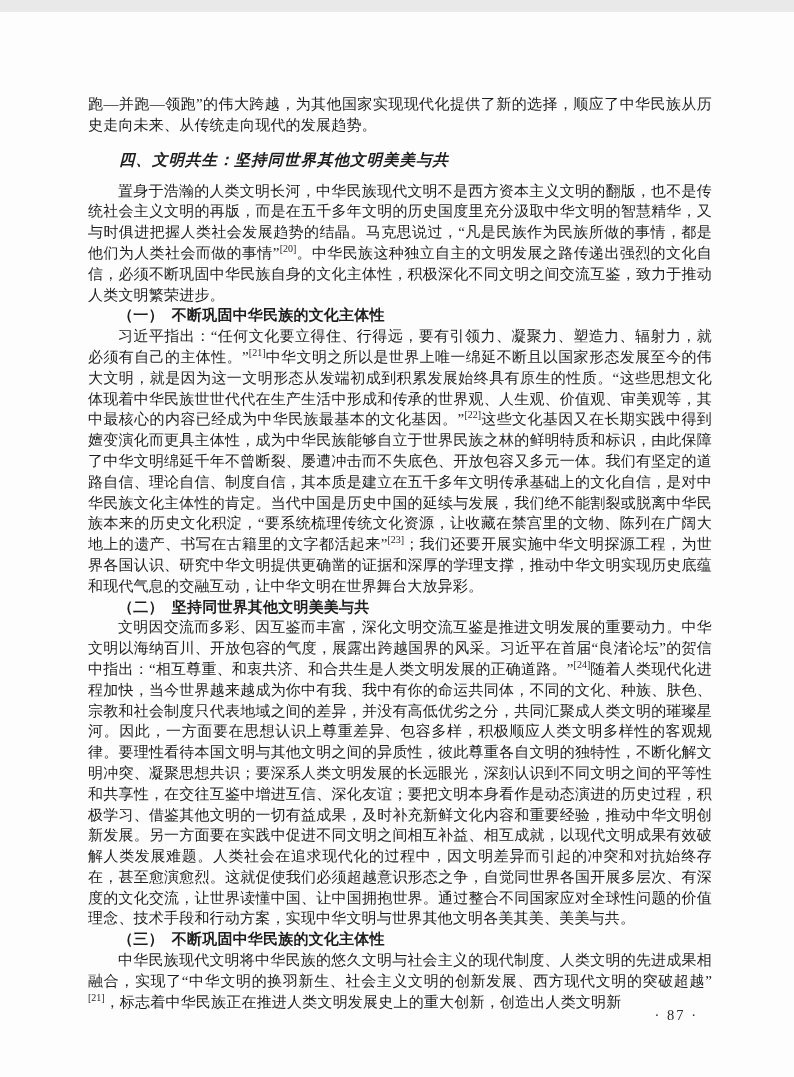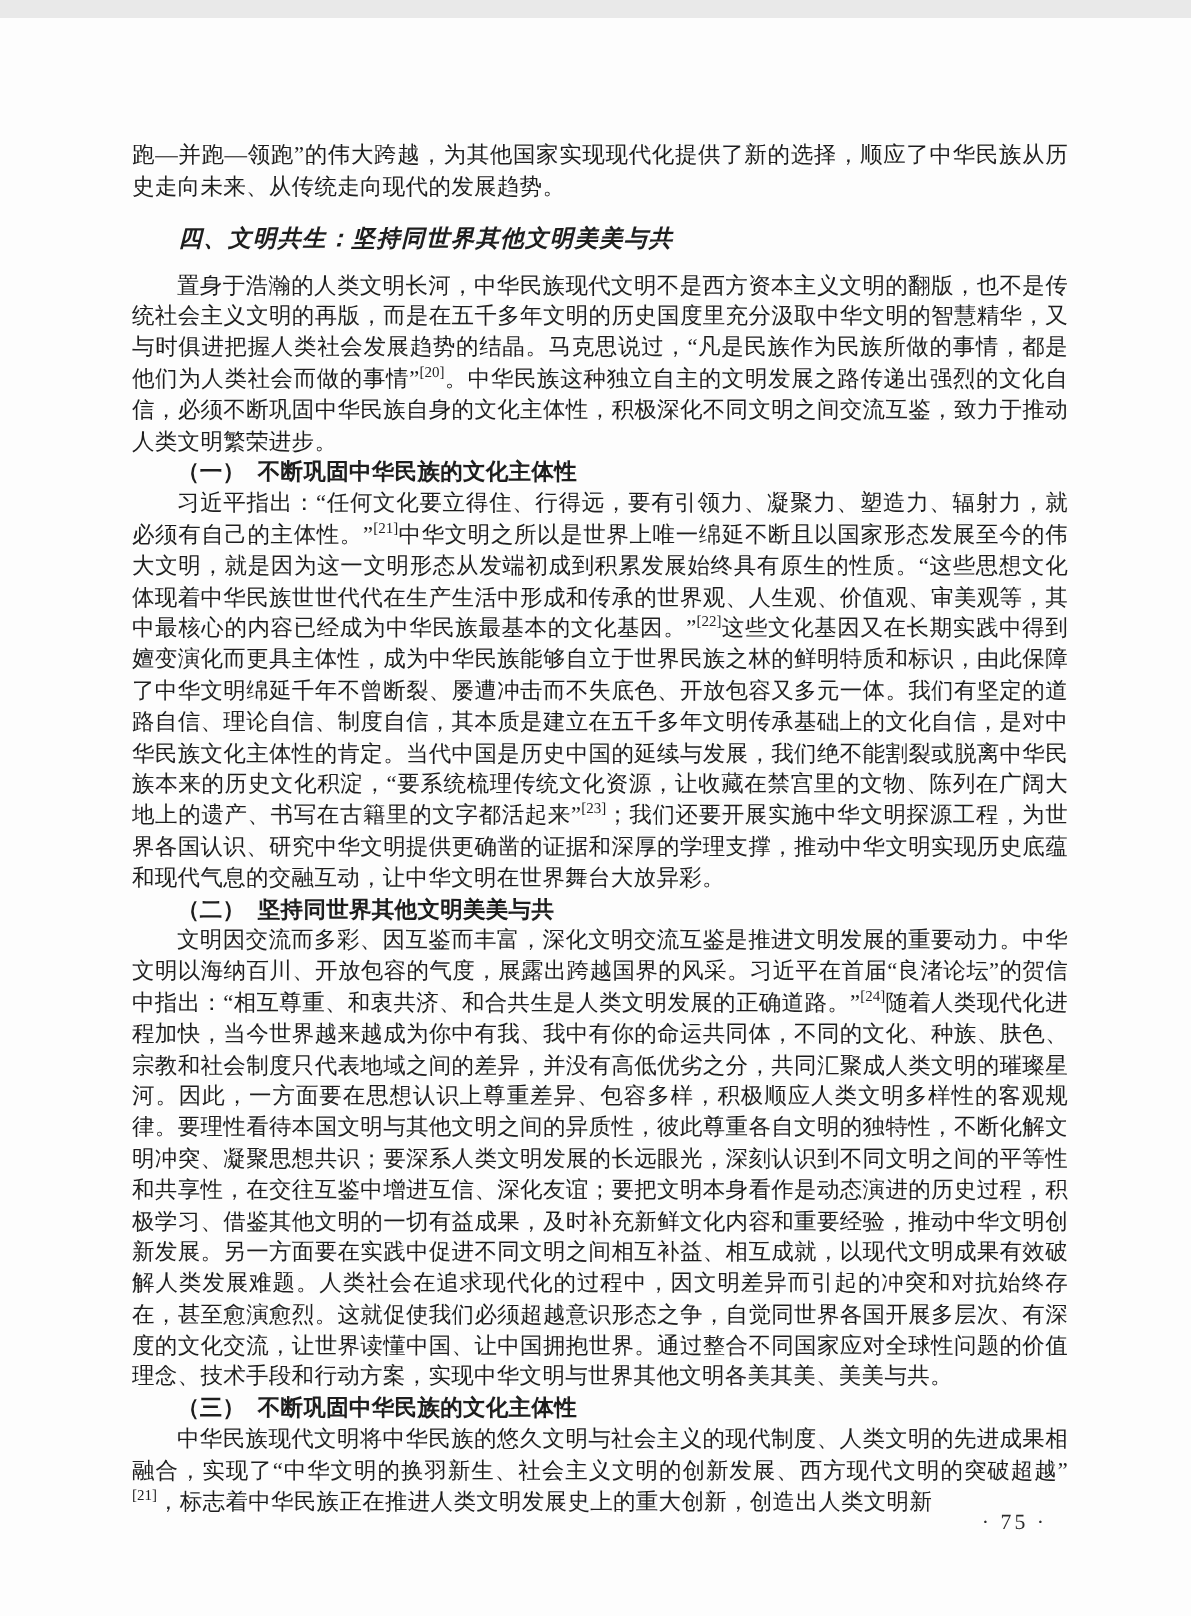--- a/index.html
+++ b/index.html
@@ -92,14 +92,14 @@
     </h3>
     <p class="para">文明因交流而多彩、因互鉴而丰富，深化文明交流互鉴是推进文明发展的重要动力。中华文明以海纳百川、开放包容的气度，展露出跨越国界的风采。习近平在首届“良渚论坛”的贺信中指出：“相互尊重、和衷共济、和合共生是人类文明发展的正确道路。”<sup>[24]</sup>随着人类现代化进程加快，当今世界越来越成为你中有我、我中有你的命运共同体，不同的文化、种族、肤色、宗教和社会制度只代表地域之间的差异，并没有高低优劣之分，共同汇聚成人类文明的璀璨星河。因此，一方面要在思想认识上尊重差异、包容多样，积极顺应人类文明多样性的客观规律。要理性看待本国文明与其他文明之间的异质性，彼此尊重各自文明的独特性，不断化解文明冲突、凝聚思想共识；要深系人类文明发展的长远眼光，深刻认识到不同文明之间的平等性和共享性，在交往互鉴中增进互信、深化友谊；要把文明本身看作是动态演进的历史过程，积极学习、借鉴其他文明的一切有益成果，及时补充新鲜文化内容和重要经验，推动中华文明创新发展。另一方面要在实践中促进不同文明之间相互补益、相互成就，以现代文明成果有效破解人类发展难题。人类社会在追求现代化的过程中，因文明差异而引起的冲突和对抗始终存在，甚至愈演愈烈。这就促使我们必须超越意识形态之争，自觉同世界各国开展多层次、有深度的文化交流，让世界读懂中国、让中国拥抱世界。通过整合不同国家应对全球性问题的价值理念、技术手段和行动方案，实现中华文明与世界其他文明各美其美、美美与共。</p>
 
     <h3 class="subsection-heading">
       <span class="subsection-label">（三）</span><span>不断巩固中华民族的文化主体性</span>
     </h3>
     <p class="para">中华民族现代文明将中华民族的悠久文明与社会主义的现代制度、人类文明的先进成果相融合，实现了“中华文明的换羽新生、社会主义文明的创新发展、西方现代文明的突破超越”<sup>[21]</sup>，标志着中华民族正在推进人类文明发展史上的重大创新，创造出人类文明新</p>
 
   </div>
 
-  <div class="page-number">· 75 ·</div>
+  <div class="page-number">· 87 ·</div>
 </div>
 
 </body></html>

